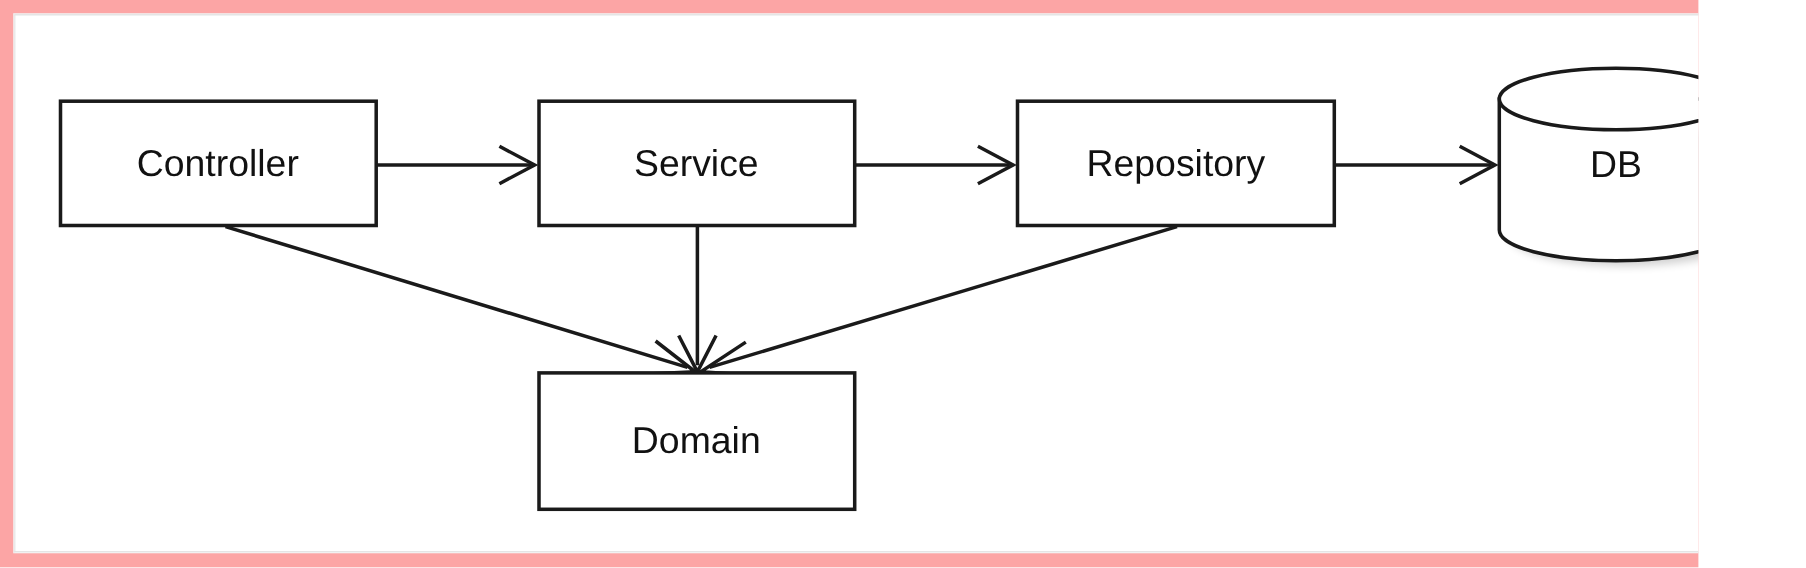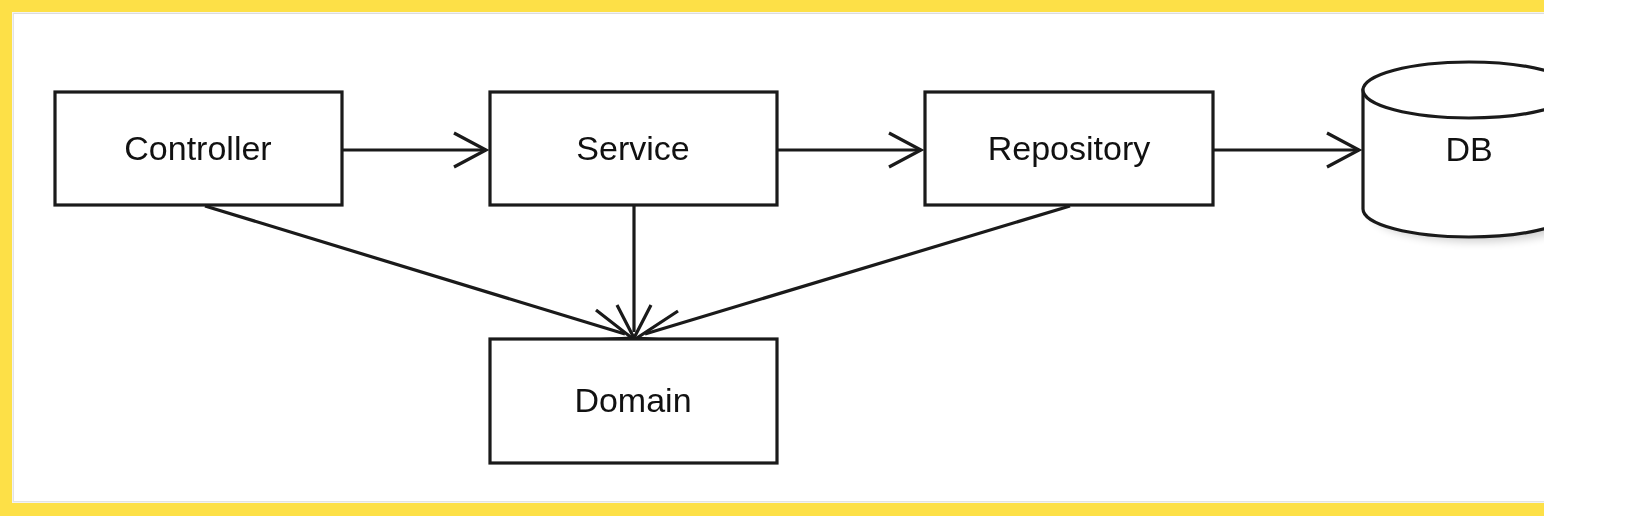--- a/index.html
+++ b/index.html
@@ -7,21 +7,21 @@
     padding: 0;
     background: #ffffff;
   }
   body {
     font-family: "Liberation Sans", sans-serif;
   }
   #screen {
     position: relative;
     width: 1544px;
     height: 516px;
-    background: #fde047;
+    background: #fca5a5;
     overflow: hidden;
   }
   
   #canvas-frame {
     position: absolute;
     left: 13px;
     top: 13px;
     width: 1609px;
     height: 489px;
     box-sizing: border-box;

